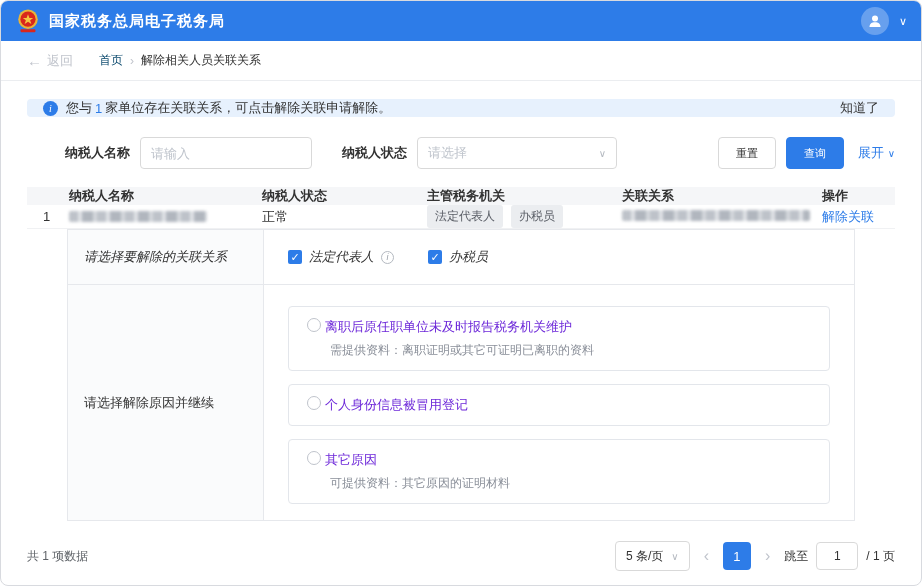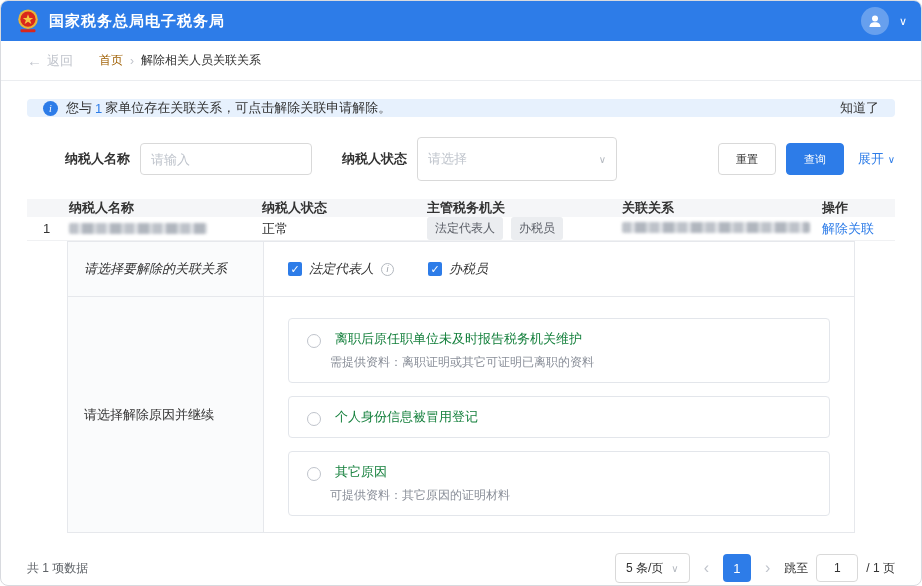--- a/index.html
+++ b/index.html
@@ -28,21 +28,21 @@
     display:flex; align-items:center; justify-content:center; cursor:pointer;
   }
   .chev-white { color:#fff; font-size:11px; cursor:pointer; }
   
   .crumbbar {
     height:40px; flex:0 0 40px; background:#fff; border-bottom:1px solid #ebedf0;
     display:flex; align-items:center; padding:0 26px; font-size:12px;
   }
   .back { color:#c0c4cc; display:flex; align-items:center; gap:5px; cursor:pointer; margin-right:26px; font-size:13px; }
   .back .arrow { font-size:15px; }
-  .crumb-home { color:#a16207; cursor:pointer; }
+  .crumb-home { color:#0c4a6e; cursor:pointer; }
   .crumb-sep { color:#c0c4cc; margin:0 7px; }
   .crumb-cur { color:#333; }
   
   .content { flex:1; padding:18px 26px 0; overflow:hidden; display:flex; flex-direction:column; }
   .banner {
     height:40px; background:#e7f1fd; border-radius:4px;
     display:flex; align-items:center; padding:0 16px; font-size:13px; color:#333;
   }
   .info-icon {
     width:15px; height:15px; border-radius:50%; background:#2d7ce8; color:#fff;
@@ -55,21 +55,21 @@
   .filters { display:flex; align-items:center; margin-top:20px; font-size:13px; }
   .f-label { font-weight:bold; color:#333; margin-right:10px; white-space:nowrap; }
   .f-label.first { margin-left:38px; }
   .txt-input {
     width:172px; height:32px; border:1px solid #d9d9d9; border-radius:4px;
     padding:0 10px; font-size:13px; color:#333; outline:none;
     font-family:"Liberation Sans","DejaVu Sans",sans-serif;
   }
   .txt-input::placeholder { color:#bfc4cc; }
   .select-box {
-    width:200px; height:44px; border:1px solid #d9d9d9; border-radius:4px;
+    width:200px; height:32px; border:1px solid #d9d9d9; border-radius:4px;
     display:flex; align-items:center; padding:0 10px; color:#bfc4cc; cursor:pointer;
     margin-left:0;
   }
   .select-box .chev { margin-left:auto; color:#b4b9c0; font-size:10px; }
   .gap28 { width:30px; }
   .filters-right { margin-left:auto; display:flex; align-items:center; gap:10px; }
   .btn {
     height:32px; padding:0 17px; border-radius:4px; font-size:11px; cursor:pointer;
     border:1px solid #d9d9d9; background:#fff; color:#333;
     font-family:"Liberation Sans","DejaVu Sans",sans-serif;
@@ -115,21 +115,21 @@
     font-size:11px; line-height:14px; text-align:center; flex:0 0 auto;
   }
   .i-circle {
     width:13px; height:13px; border:1px solid #b4b9c0; border-radius:50%; color:#9aa0a8;
     font-size:9px; display:inline-flex; align-items:center; justify-content:center;
   }
   .d-reasons { padding:8px 24px 16px; }
   .reason-box {
     border:1px solid #e3e6eb; border-radius:4px; padding:11px 18px; margin-top:13px; cursor:pointer;
   }
-  .reason-title { display:flex; align-items:flex-end; gap:14px; font-size:13px; color:#15803d; }
+  .reason-title { display:flex; align-items:flex-start; gap:4px; font-size:13px; color:#6d28d9; }
   .radio {
     width:14px; height:14px; border:1px solid #c0c4cc; border-radius:50%; background:#fff; flex:0 0 auto;
   }
   .reason-desc { font-size:12px; color:#8a8f99; margin:6px 0 0 23px; }
   
   .footerbar { display:flex; align-items:center; margin:20px 0 18px; font-size:12px; color:#5f6368; }
   .pager { margin-left:auto; display:flex; align-items:center; gap:12px; }
   .pagesize {
     height:30px; border:1px solid #d9d9d9; border-radius:4px; padding:0 10px;
     display:flex; align-items:center; gap:8px; color:#333; cursor:pointer;

